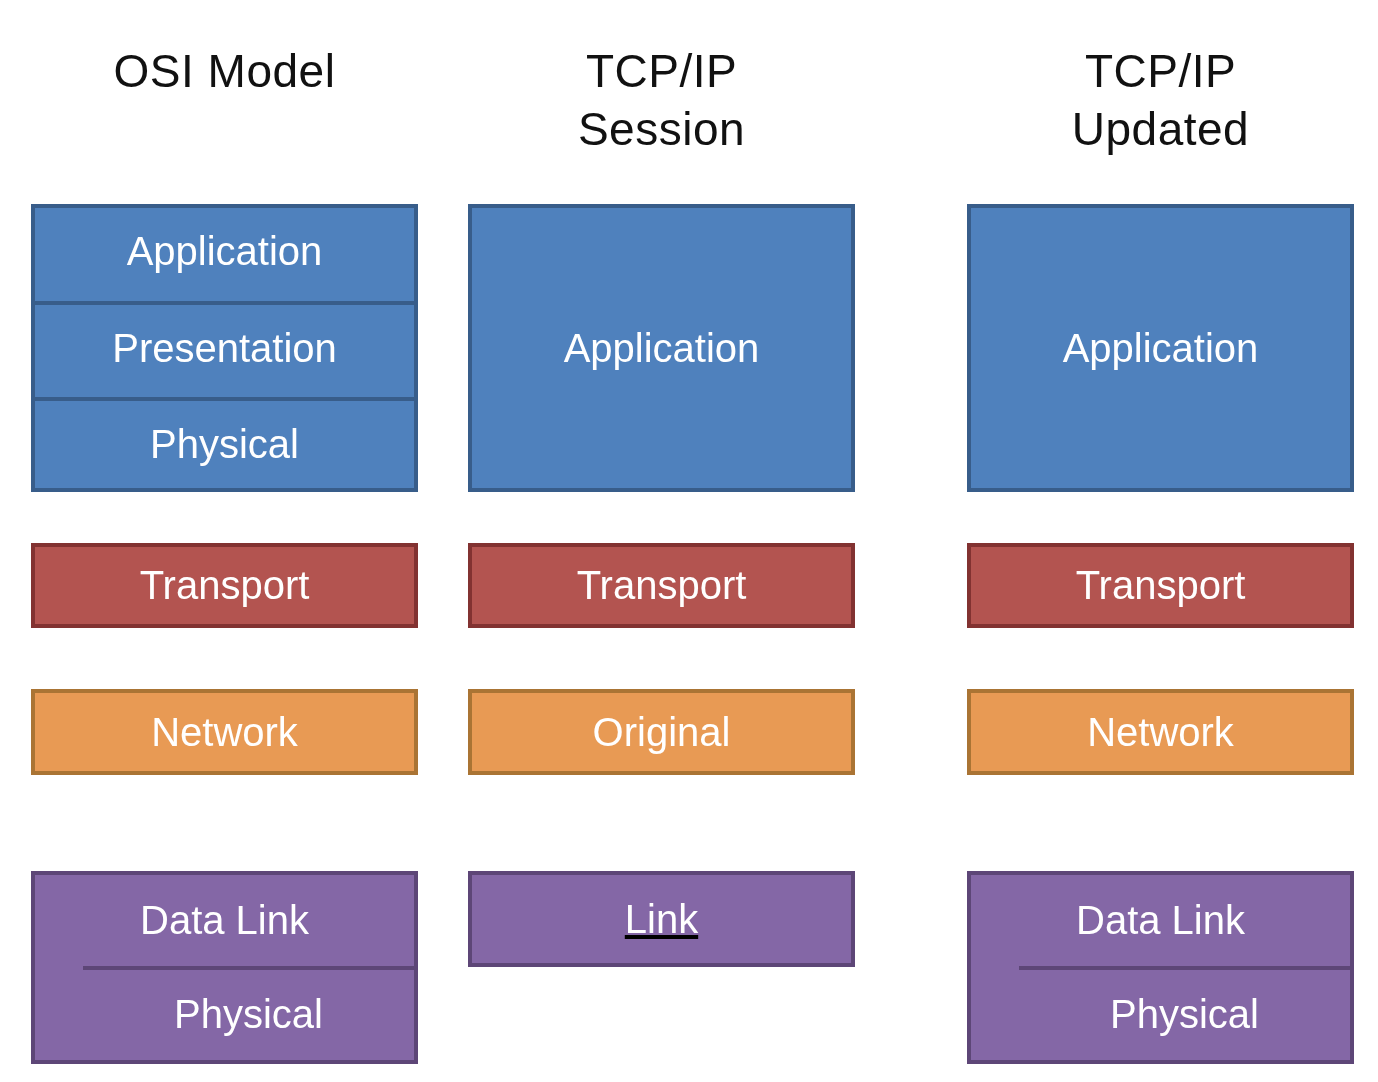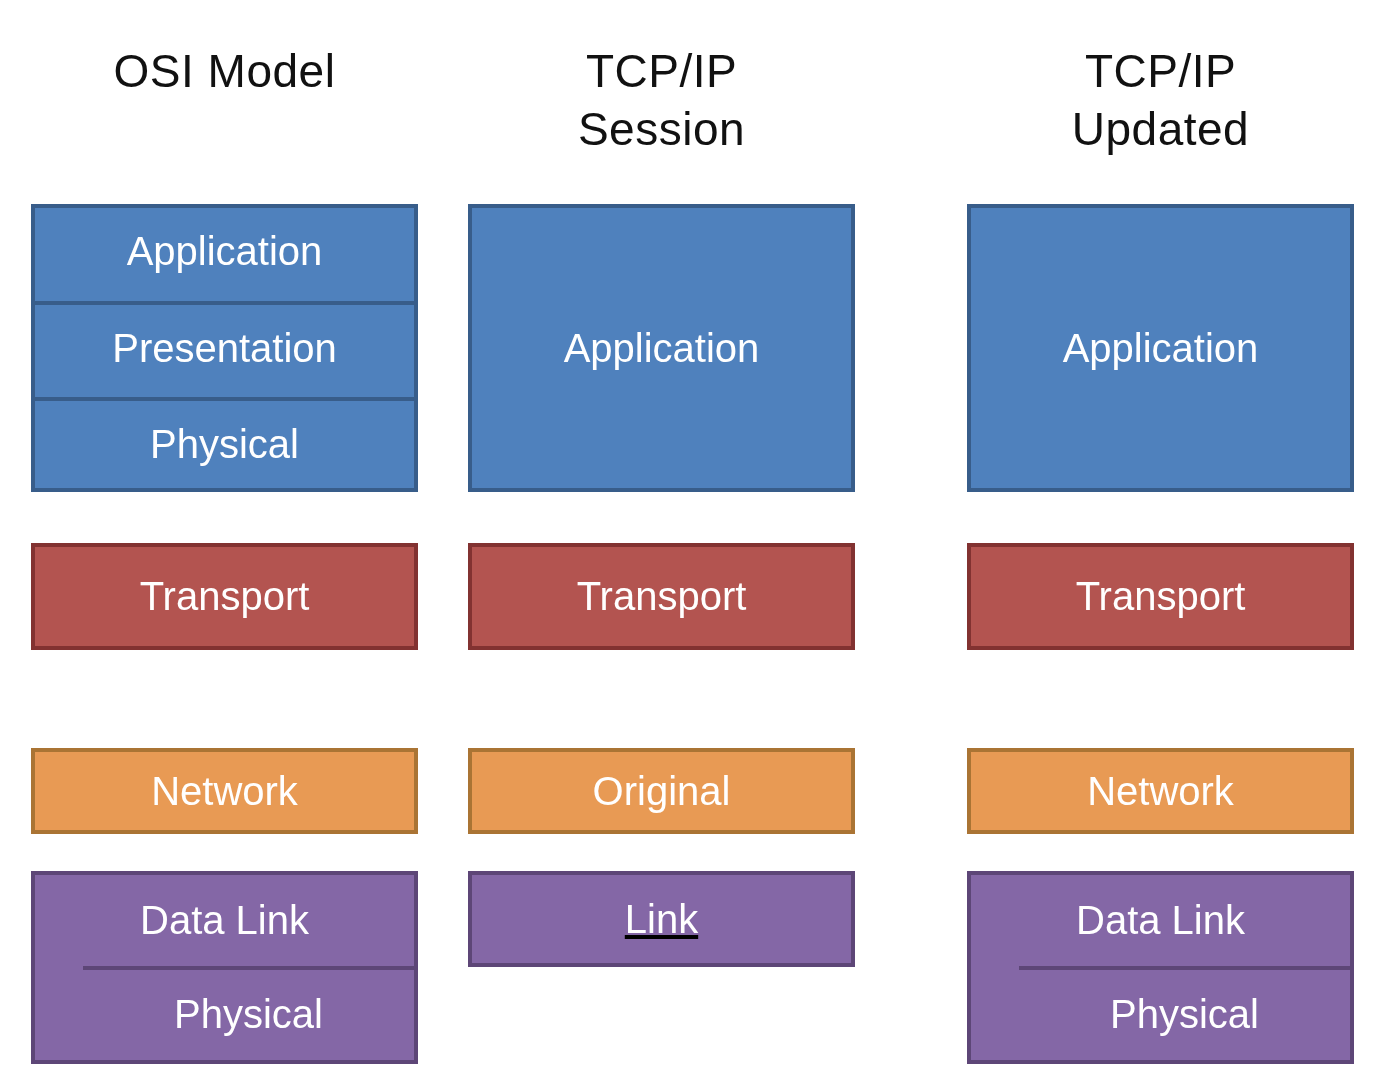--- a/index.html
+++ b/index.html
@@ -30,22 +30,22 @@
     letter-spacing: 0.5px;
   }
 
   .box {
     position: absolute; left: 0; width: 387px;
     box-sizing: border-box;
     border: 4px solid;
     display: flex; flex-direction: column;
   }
   .box.app    { top: 204px; height: 288px; background: var(--blue-fill);   border-color: var(--blue-border); gap: 6px; }
-  .box.trans  { top: 543px; height: 107px; background: var(--red-fill);    border-color: var(--red-border); }
-  .box.net    { top: 748px; height: 86px; background: var(--orange-fill); border-color: var(--orange-border); }
+  .box.trans  { top: 543px; height: 85px; background: var(--red-fill);    border-color: var(--red-border); }
+  .box.net    { top: 689px; height: 86px; background: var(--orange-fill); border-color: var(--orange-border); }
   .box.link   { background: var(--purple-fill); border-color: var(--purple-border); }
   .box.link.split  { top: 871px; height: 193px; }
   .box.link.single { top: 871px; height: 96px; text-decoration: underline; }
 
   .cell {
     flex: 1 1 0;
     display: flex; align-items: center; justify-content: center;
     color: var(--label-text);
     font-size: 40px;
     white-space: nowrap;

